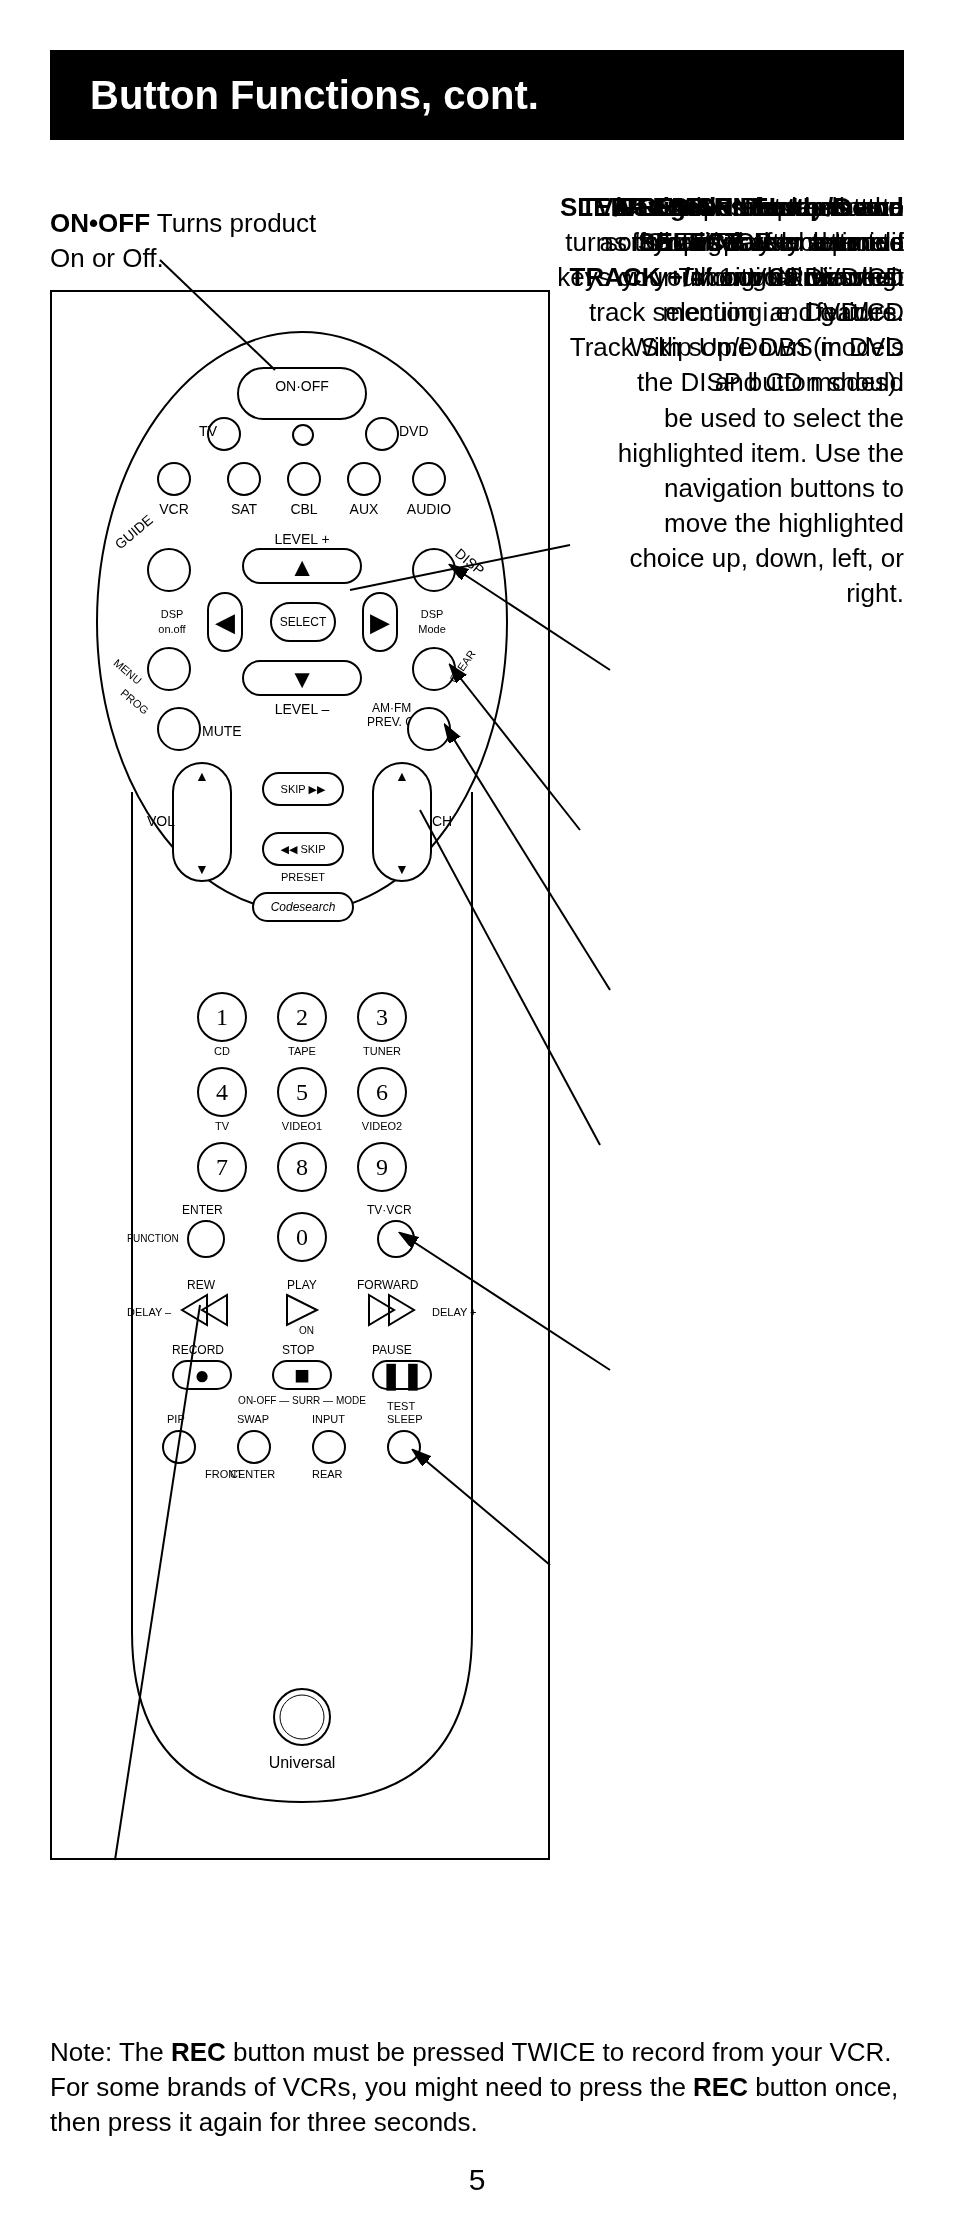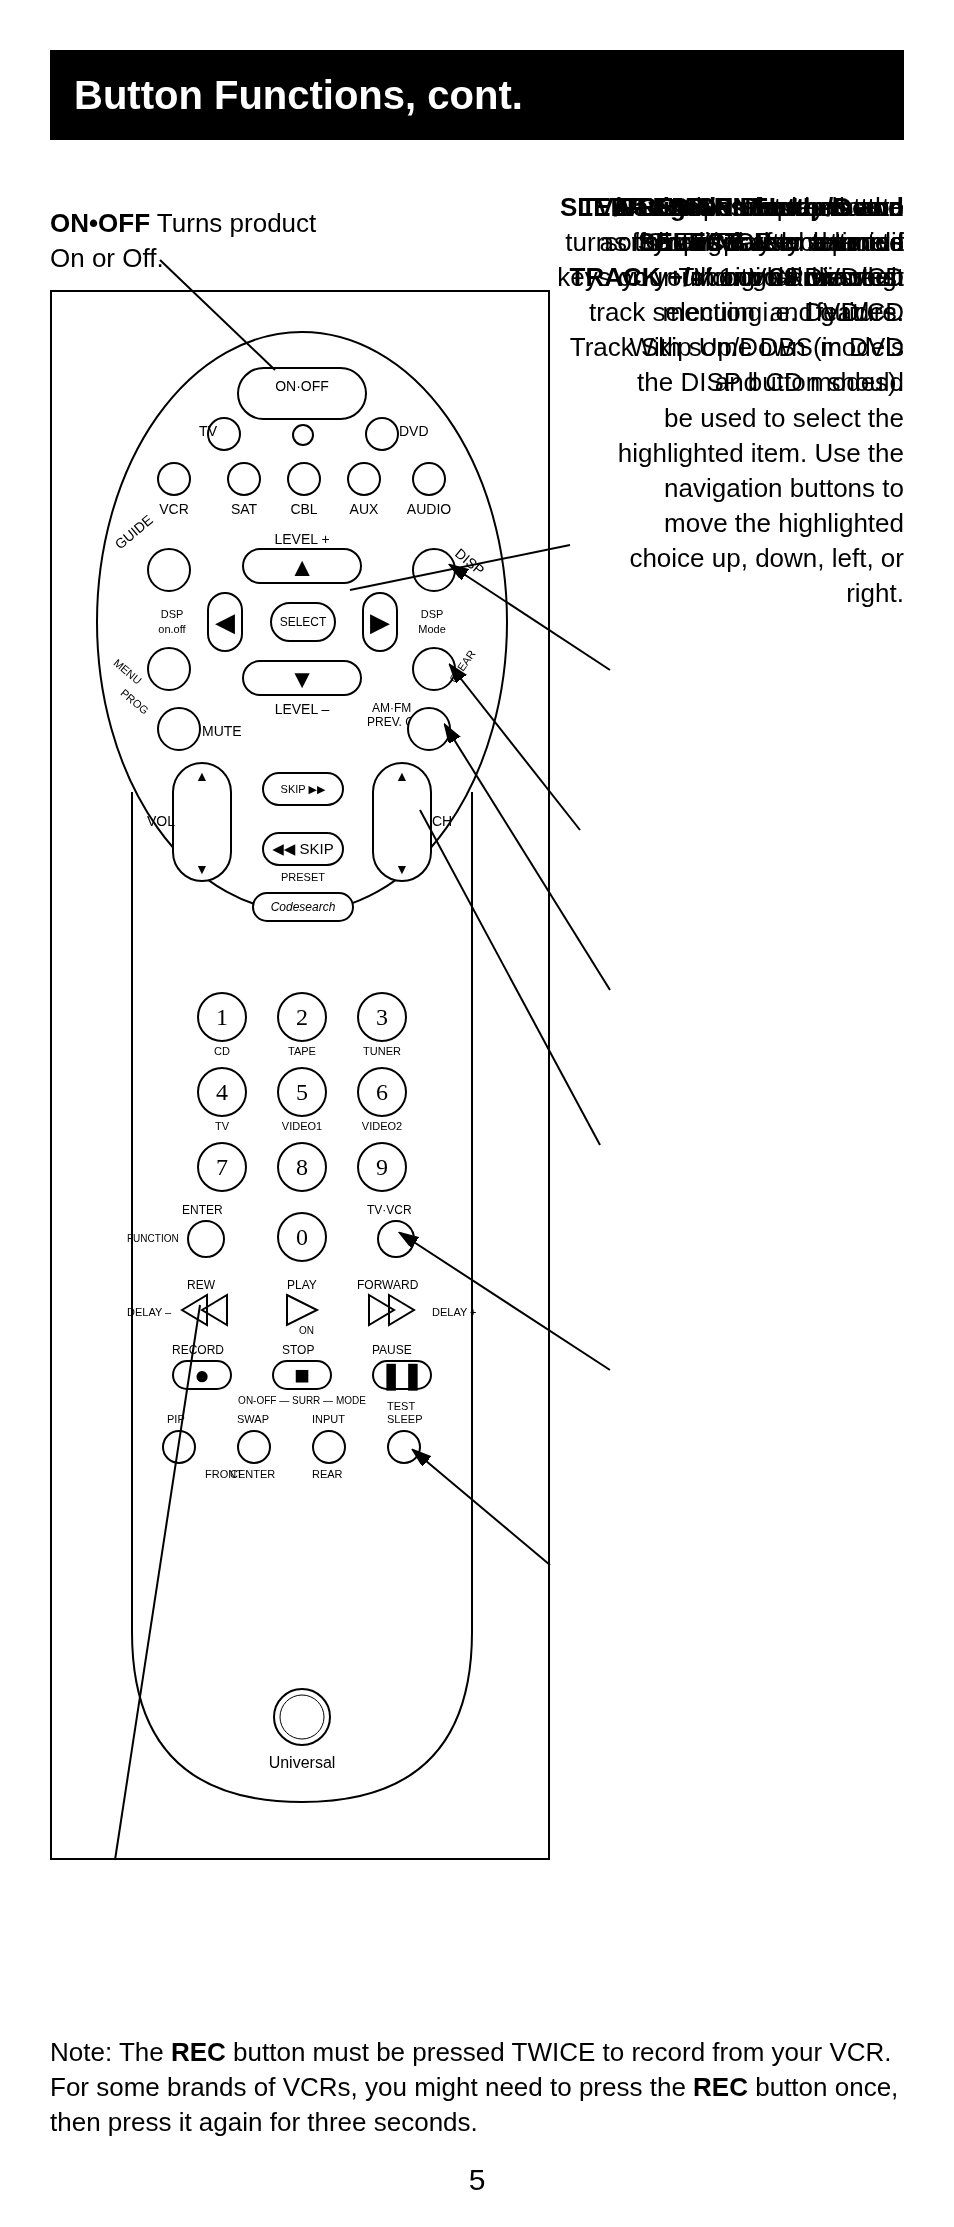--- a/index.html
+++ b/index.html
@@ -10,21 +10,21 @@
     color: #000;
     font-size: 26px;
     line-height: 1.35;
   }
   .page { padding: 50px 50px 40px 50px; position: relative; }
   .title-bar {
     background: #000;
     color: #fff;
     font-weight: bold;
     font-size: 40px;
-    padding: 18px 24px;
+    padding: 18px 40px;
     margin: 0 0 50px 0;
   }
   .content { position: relative; height: 1950px; }
   .callout {
     position: absolute;
     text-align: right;
     width: 300px;
   }
   .callout p { margin: 0; }
   .left-callout { position: absolute; text-align: left; width: 300px; }
@@ -171,21 +171,21 @@
         <div class="rlabel" style="left:85px; top:455px; width:60px;">▲</div>
         <div class="rlabel" style="left:60px; top:500px;">VOL</div>
         <div class="rlabel" style="left:85px; top:548px; width:60px;">▼</div>
 
         <div class="rbtn pill" style="left:285px; top:450px; width:60px; height:120px;"></div>
         <div class="rlabel" style="left:285px; top:455px; width:60px;">▲</div>
         <div class="rlabel" style="left:345px; top:500px;">CH</div>
         <div class="rlabel" style="left:285px; top:548px; width:60px;">▼</div>
 
         <div class="rbtn pill" style="left:175px; top:460px; width:82px; height:34px; font-size:11px; line-height:30px;">SKIP ▶▶</div>
-        <div class="rbtn pill" style="left:175px; top:520px; width:82px; height:34px; font-size:15px; line-height:30px;">◀◀ SKIP</div>
+        <div class="rbtn pill" style="left:175px; top:520px; width:82px; height:34px; font-size:11px; line-height:30px;">◀◀ SKIP</div>
         <div class="rlabel" style="left:175px; top:558px; width:82px; font-size:11px;">PRESET</div>
         <div class="rbtn pill" style="left:165px; top:580px; width:102px; height:30px; font-size:12px; font-style:italic; line-height:26px;">Codesearch</div>
 
         <div class="rbtn circ" style="left:110px; top:680px; width:50px; height:50px; font-size:24px; line-height:46px; font-family:serif;">1</div>
         <div class="rbtn circ" style="left:190px; top:680px; width:50px; height:50px; font-size:24px; line-height:46px; font-family:serif;">2</div>
         <div class="rbtn circ" style="left:270px; top:680px; width:50px; height:50px; font-size:24px; line-height:46px; font-family:serif;">3</div>
         <div class="rlabel" style="left:110px; top:732px; width:50px; font-size:11px;">CD</div>
         <div class="rlabel" style="left:190px; top:732px; width:50px; font-size:11px;">TAPE</div>
         <div class="rlabel" style="left:270px; top:732px; width:50px; font-size:11px;">TUNER</div>
 

